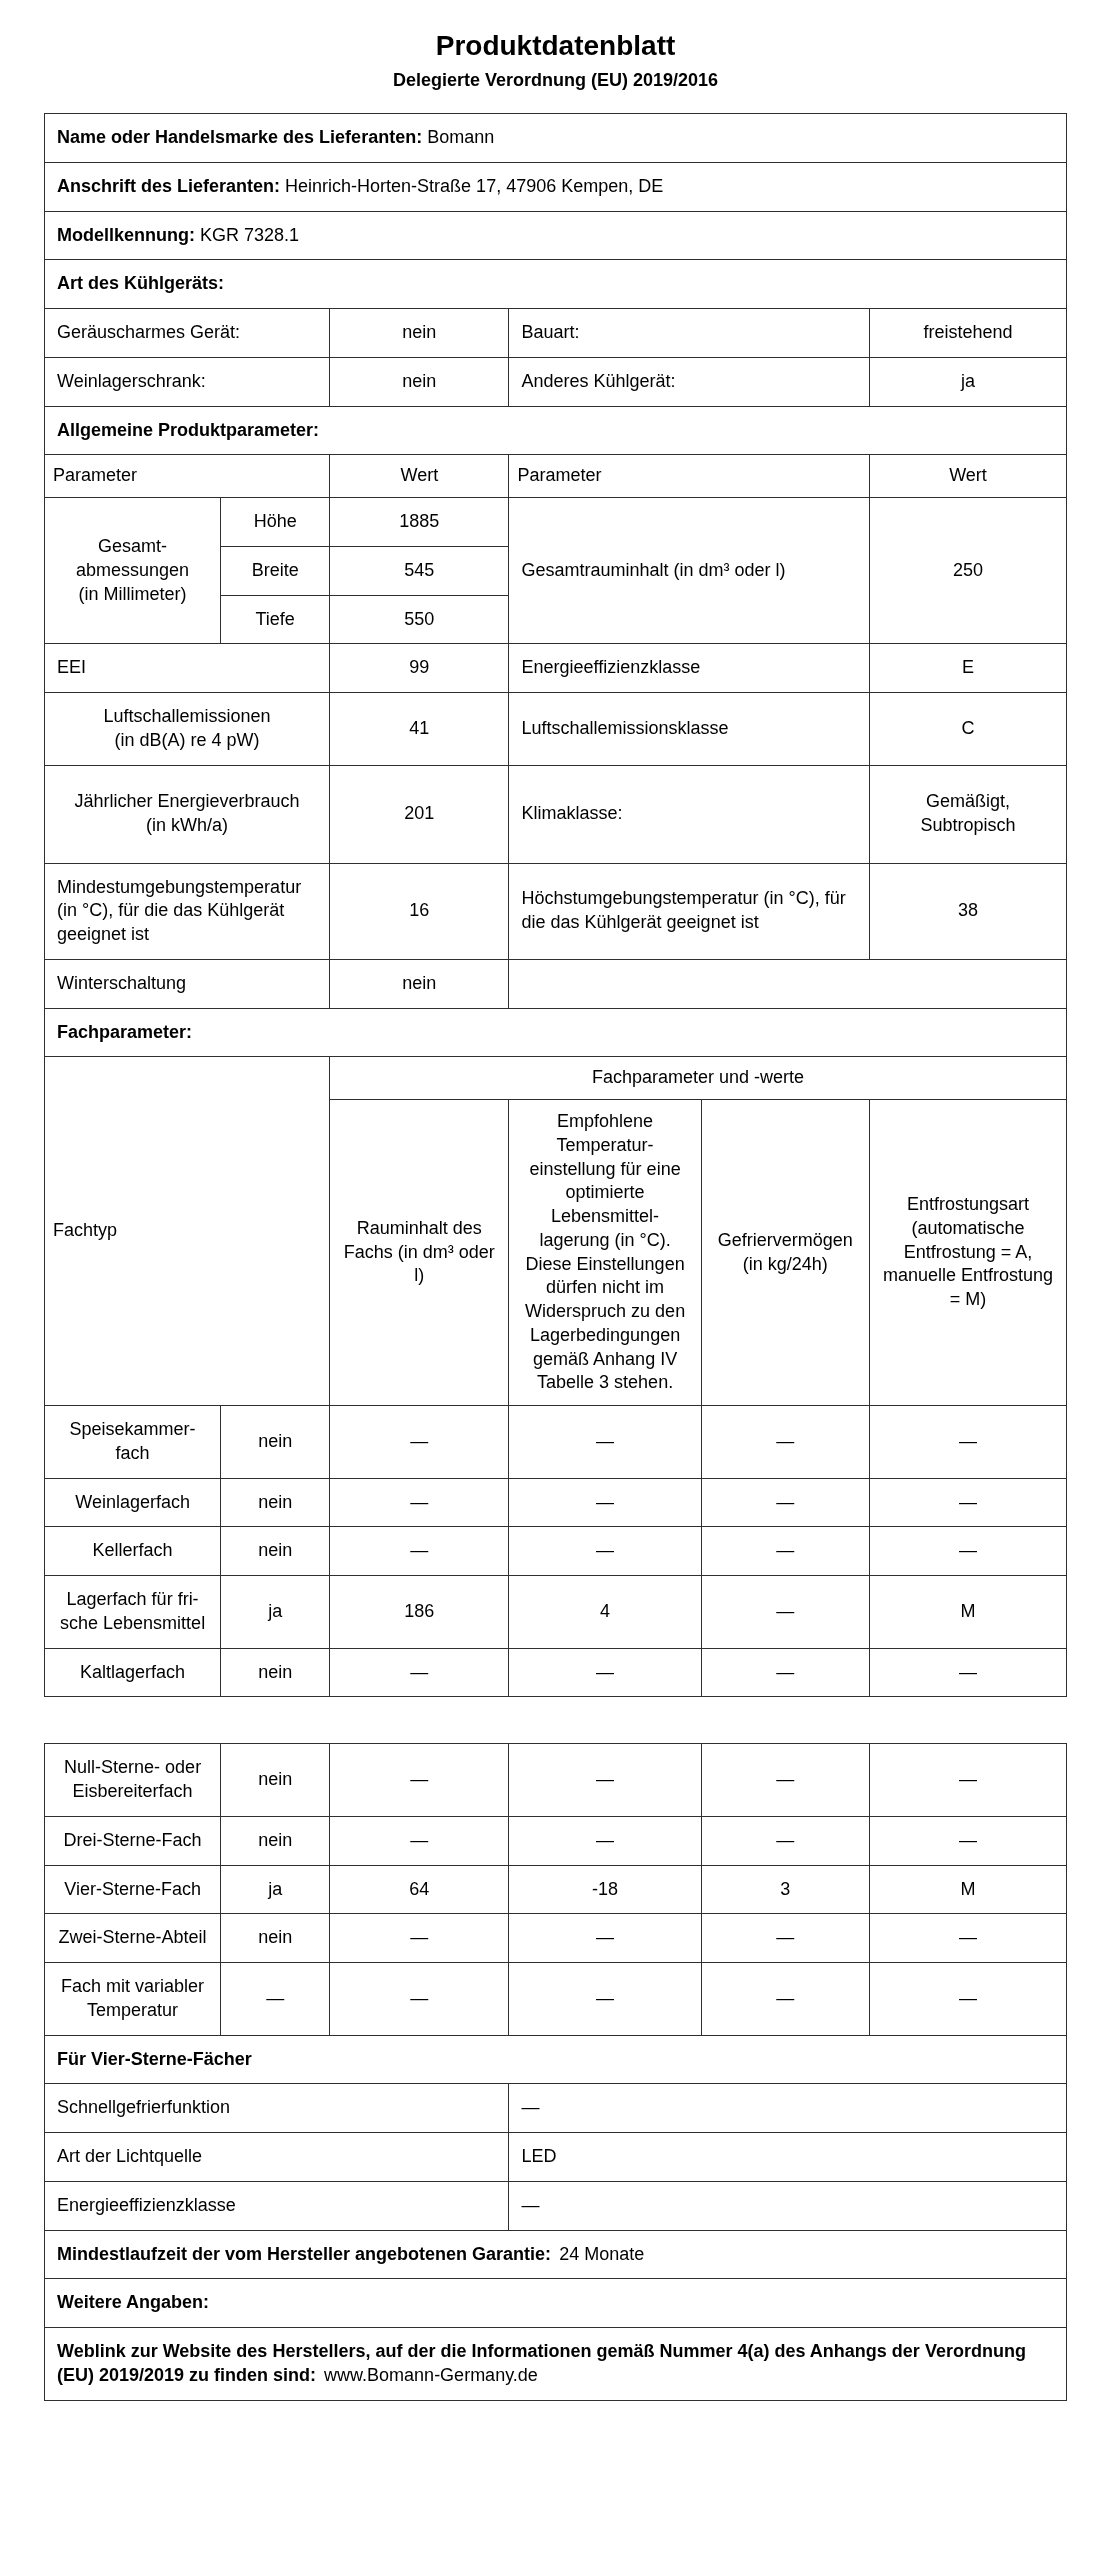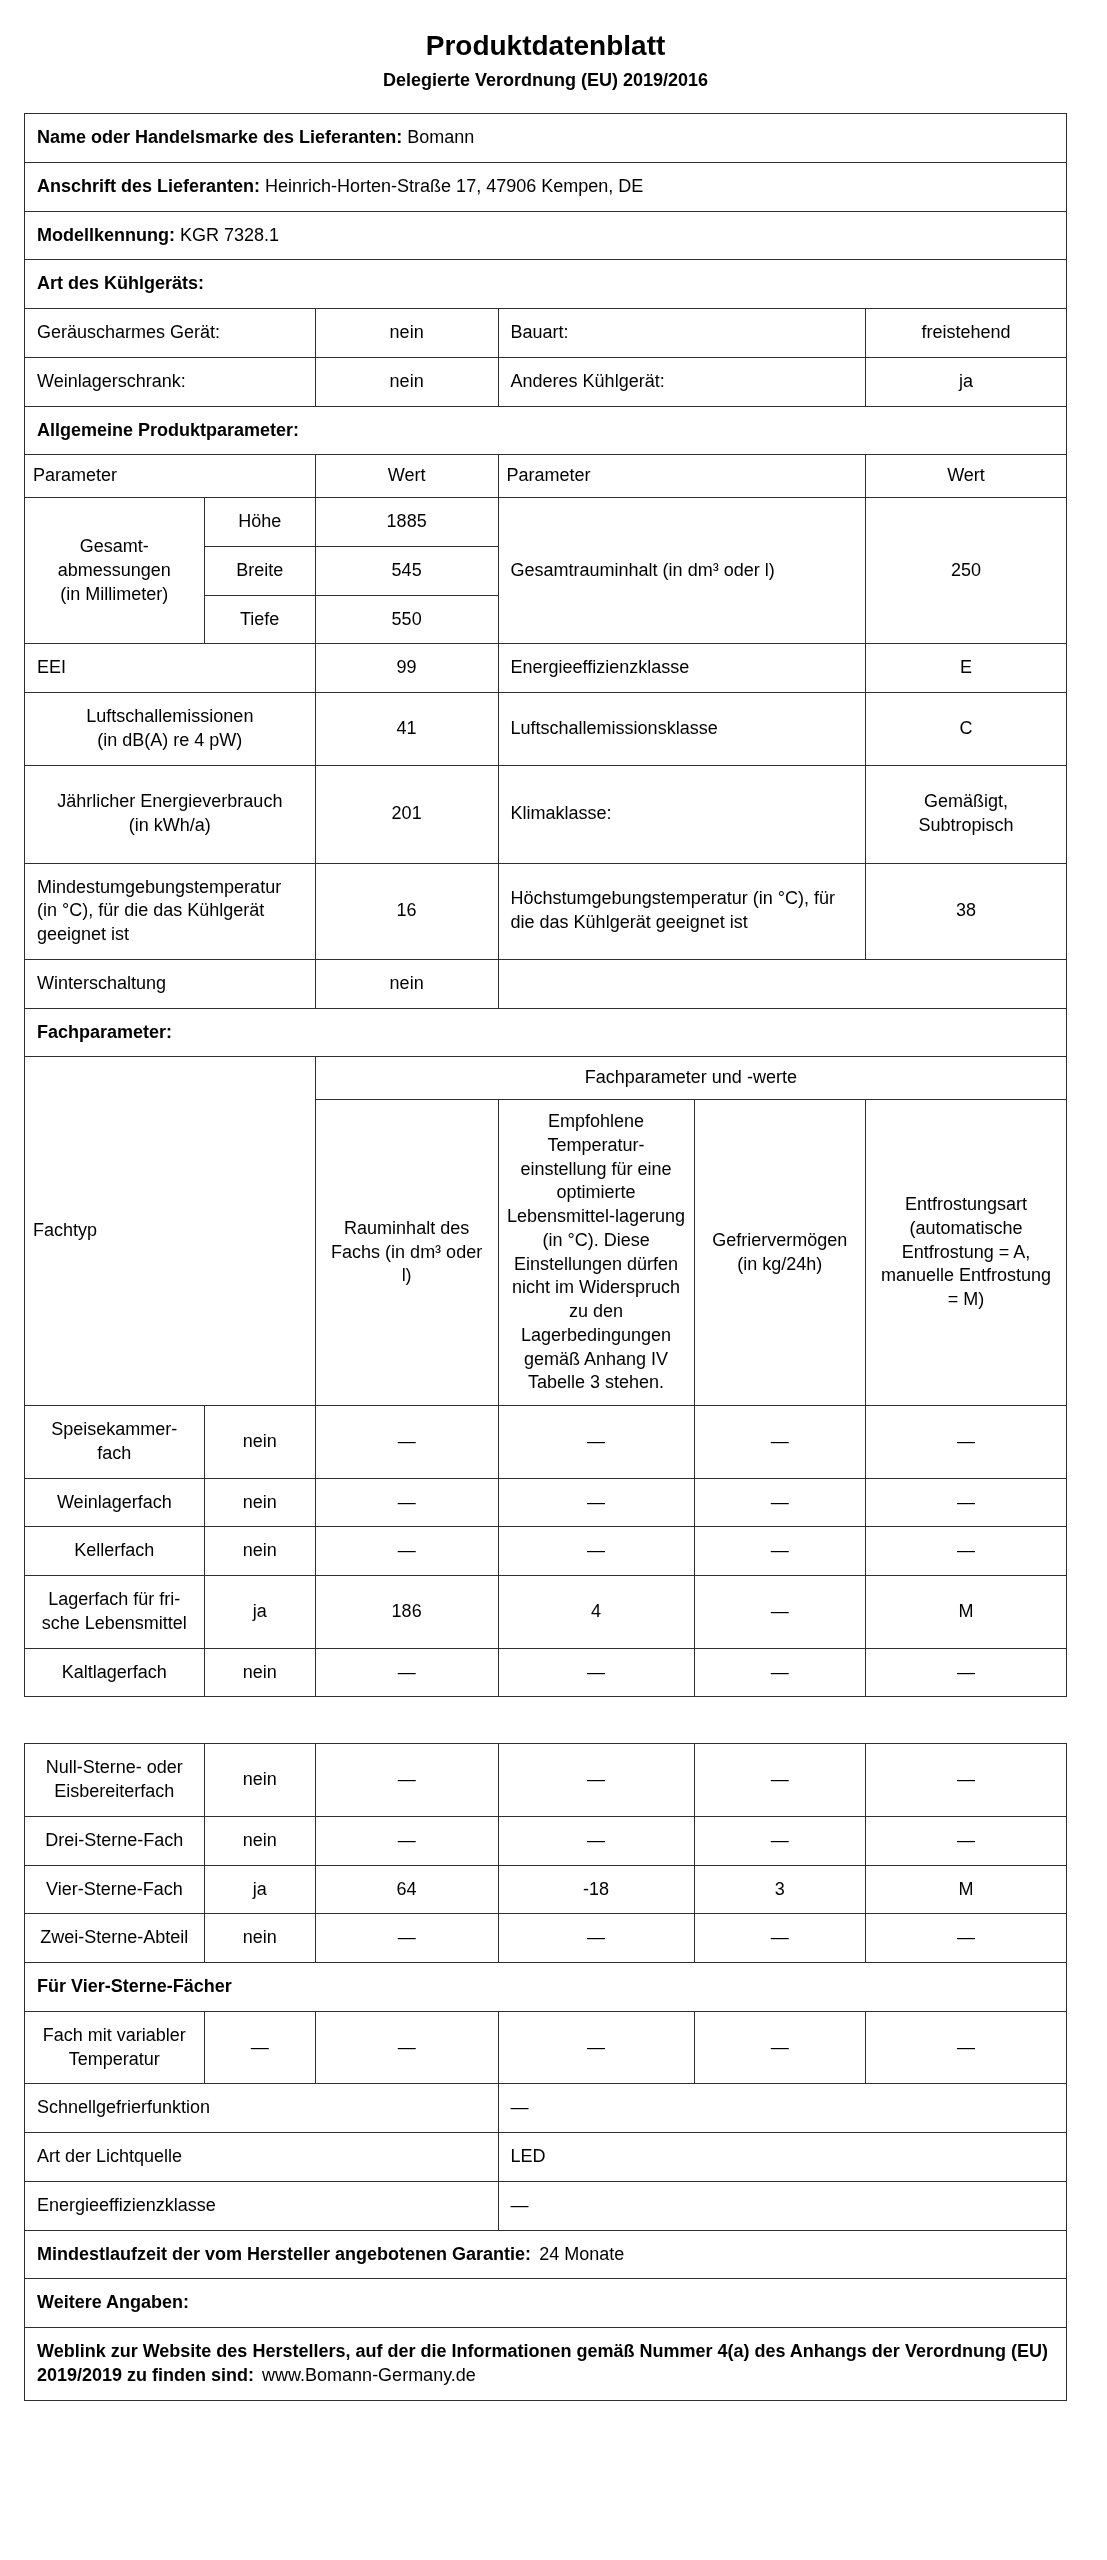--- a/index.html
+++ b/index.html
@@ -6,21 +6,21 @@
   html, body { background: #ffffff; }
   body {
     font-family: "Liberation Sans", sans-serif;
     color: #000000;
   }
   .page {
     width: 1107px;
     height: 2560px;
     margin: 0 auto;
     background: #ffffff;
-    padding: 30px 40px 0 24px;
+    padding: 30px 40px 0 44px;
     overflow: hidden;
   }
   .title {
     text-align: center;
     font-size: 28px;
     font-weight: bold;
     margin-bottom: 8px;
   }
   .subtitle {
     text-align: center;
@@ -255,32 +255,32 @@
       </tr>
       <tr>
         <td class="pre">Zwei-Sterne-Abteil</td>
         <td class="c">nein</td>
         <td class="c">—</td>
         <td class="c">—</td>
         <td class="c">—</td>
         <td class="c">—</td>
       </tr>
       <tr>
-        <td colspan="6" class="b">Für Vier-Sterne-Fächer</td>
-      </tr>
-
-      <tr>
         <td class="pre">Fach mit variabler
 Temperatur</td>
         <td class="c">—</td>
         <td class="c">—</td>
         <td class="c">—</td>
         <td class="c">—</td>
         <td class="c">—</td>
       </tr>
+
+      <tr>
+        <td colspan="6" class="b">Für Vier-Sterne-Fächer</td>
+      </tr>
       <tr>
         <td colspan="3">Schnellgefrierfunktion</td>
         <td colspan="3">—</td>
       </tr>
 
       <tr>
         <td colspan="3">Art der Lichtquelle</td>
         <td colspan="3">LED</td>
       </tr>
       <tr>

